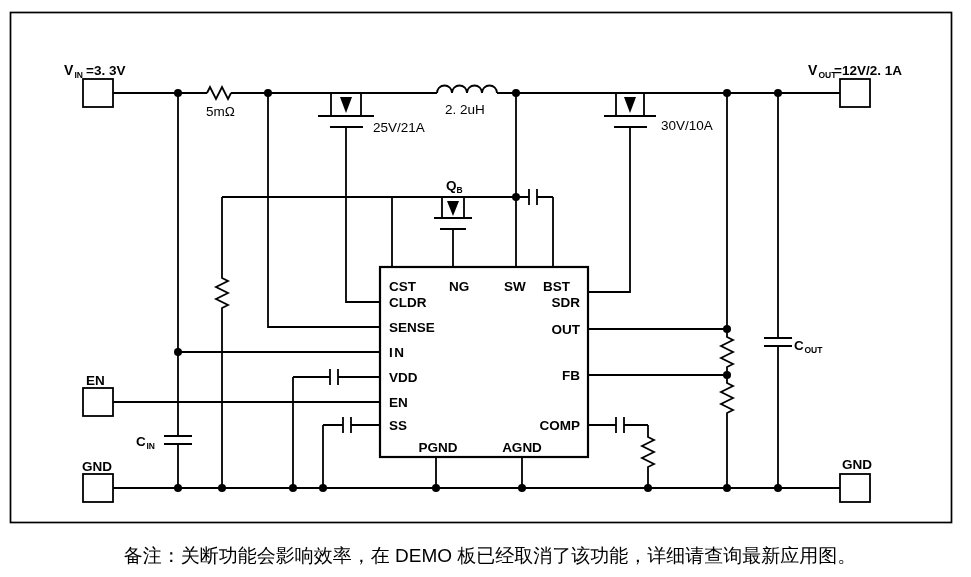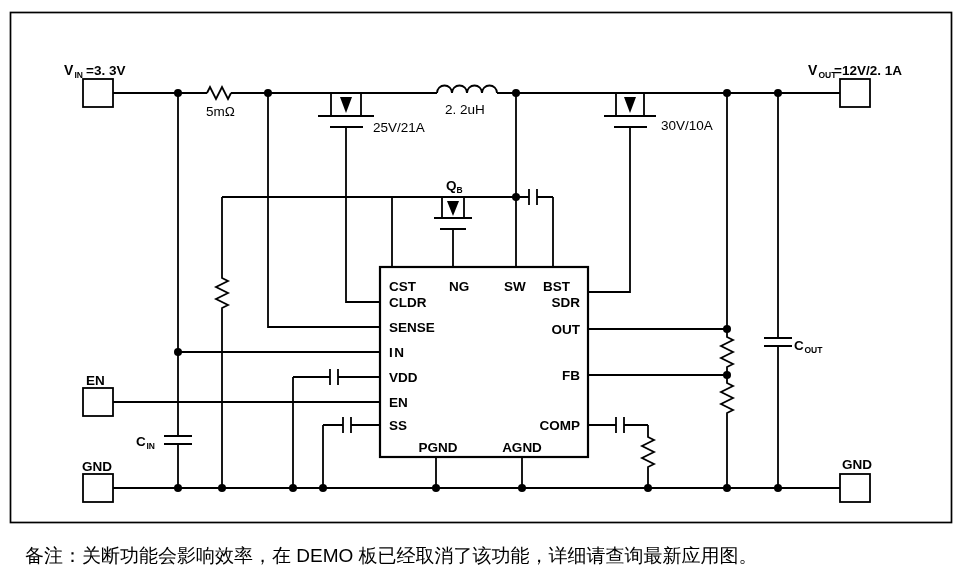--- a/index.html
+++ b/index.html
@@ -19,20 +19,21 @@
   .lbl{font-size:13.5px;font-weight:700;}
   .lbl14{font-size:14px;font-weight:700;}
   .sub{font-size:8.5px;font-weight:700;}
   .val{font-size:13.5px;font-weight:400;}
   .pin{font-size:13.5px;font-weight:700;}
   .pin-in{font-size:13.5px;font-weight:700;letter-spacing:1.5px;}
   .note{
     position:absolute;left:25px;top:543px;width:930px;
     font-size:19px;color:#000000;white-space:nowrap;
     font-family:"Liberation Sans","DejaVu Sans",sans-serif;
+    text-align:center;
   }
 </style>
 </head>
 <body>
 
 <div class="stage">
   <svg width="971" height="577" viewBox="0 0 971 577">
 
     <rect x="10.5" y="12.5" width="941" height="510" fill="none" stroke="#000000" stroke-width="1.7"></rect>
 

